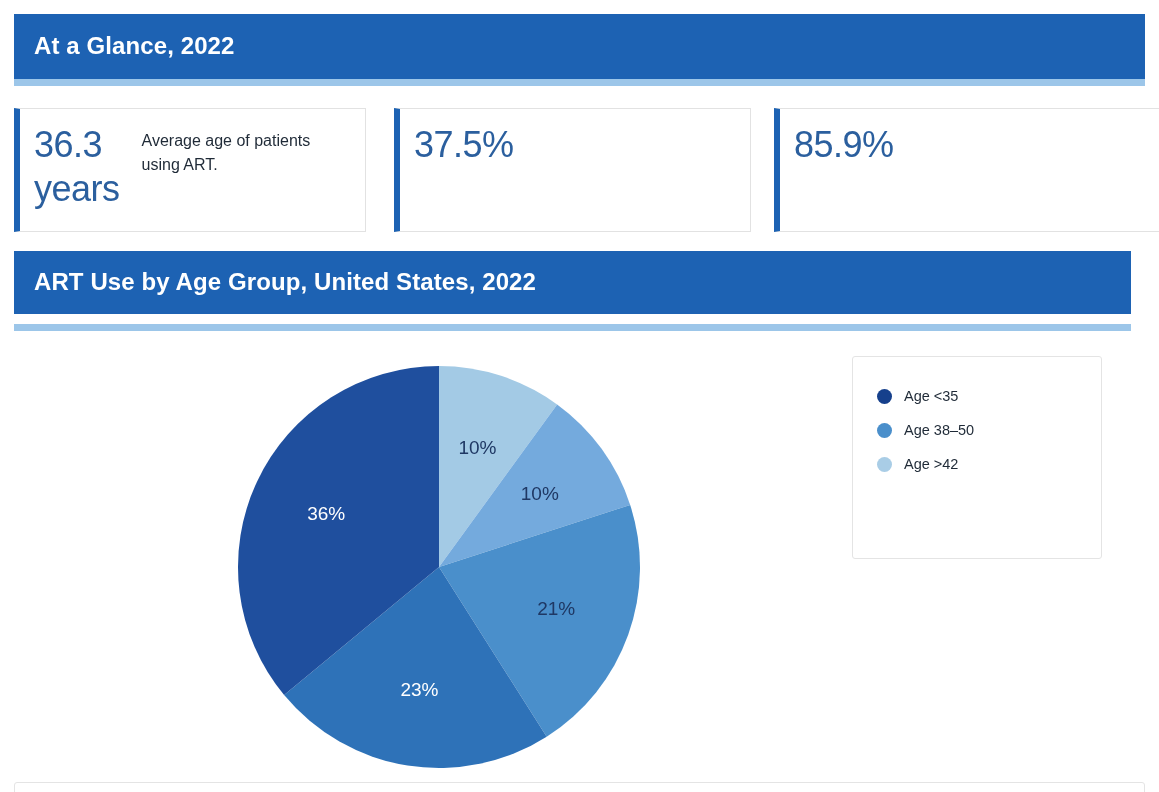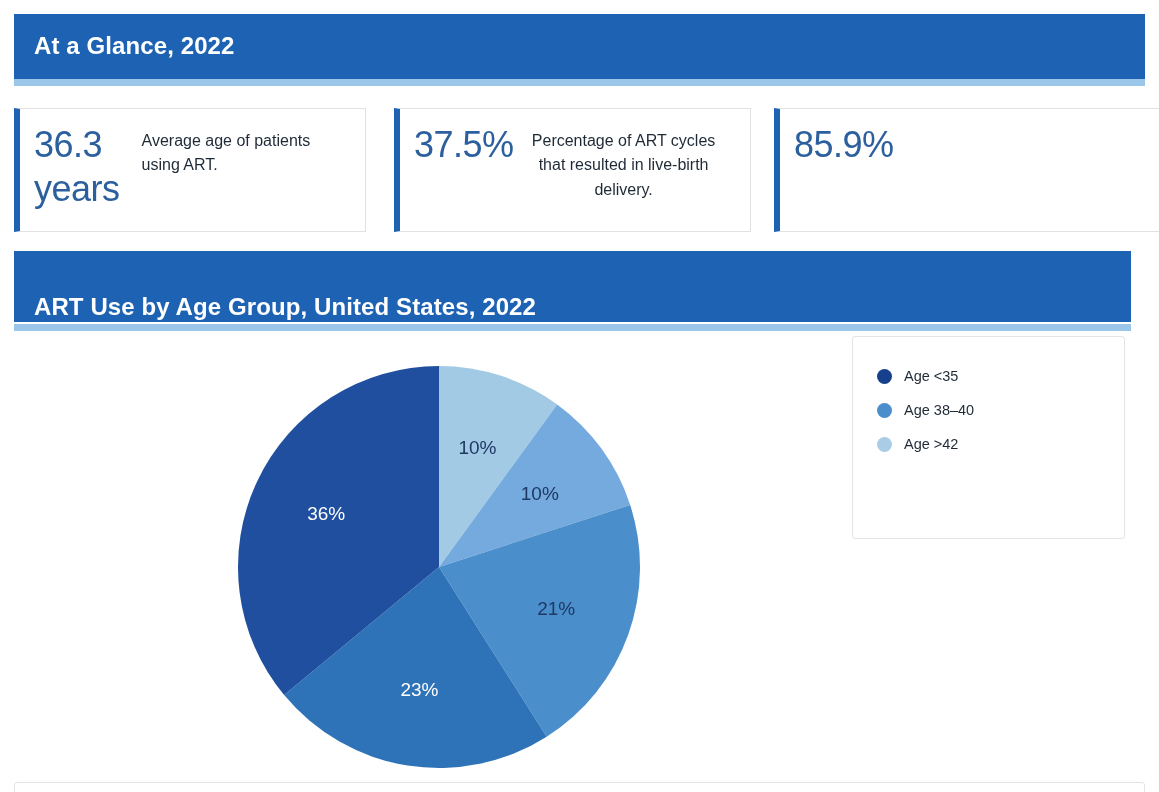--- a/index.html
+++ b/index.html
@@ -41,21 +41,21 @@
   }
   .banner-underline {
     position: absolute;
     background: #9cc6e9;
     height: 7px;
   }
 
   #banner-glance { left: 14px; top: 14px; width: 1131px; height: 65px; }
   #banner-glance-underline { left: 14px; top: 79px; width: 1131px; }
 
-  #banner-art { left: 14px; top: 251px; width: 1117px; height: 71px; align-items: flex-end; }
+  #banner-art { left: 14px; top: 251px; width: 1117px; height: 63px; }
   #banner-art-underline { left: 14px; top: 324px; width: 1117px; }
 
   
   .stat-card {
     position: absolute;
     top: 108px;
     height: 124px;
     background: #ffffff;
     border: 1px solid #e2e2e2;
     border-left: 6px solid #1d62b3;
@@ -104,22 +104,22 @@
   .slice-label {
     font-family: "Liberation Sans", sans-serif;
     font-size: 19px;
     font-weight: 400;
   }
 
   
   #legend {
     position: absolute;
     left: 852px;
-    top: 336px;
-    width: 273px;
+    top: 356px;
+    width: 250px;
     height: 203px;
     background: #ffffff;
     border: 1px solid #e4e4e4;
     border-radius: 3px;
     box-sizing: border-box;
     padding: 22px 0 0 24px;
   }
   .legend-item {
     display: flex;
     align-items: center;
@@ -162,21 +162,20 @@
   <div class="banner-underline" id="banner-glance-underline"></div>
 
   <div class="stat-card" id="stat-card-0">
     <div class="stat-value">36.3
 years</div>
     <div class="stat-desc">Average age of patients using ART.</div>
   </div>
 
   <div class="stat-card" id="stat-card-1">
     <div class="stat-value">37.5%</div>
-    <div class="stat-desc">Percentage of ART cycles that resulted in live-birth delivery.</div>
   </div>
 
   <div class="stat-card" id="stat-card-2">
     <div class="stat-value">85.9%</div>
   </div>
 
   <div class="banner" id="banner-art">
     <span class="banner-title">ART Use by Age Group, United States, 2022</span>
   </div>
   <div class="banner-underline" id="banner-art-underline"></div>
@@ -200,21 +199,21 @@
     </svg>
   </div>
 
   <div id="legend">
     <div class="legend-item">
       <span class="legend-dot" style="background: rgb(22, 64, 140);"></span>
       <span class="legend-label">Age &lt;35</span>
     </div>
     <div class="legend-item">
       <span class="legend-dot" style="background: rgb(74, 143, 203);"></span>
-      <span class="legend-label">Age 38–40</span>
+      <span class="legend-label">Age 38–50</span>
     </div>
     <div class="legend-item">
       <span class="legend-dot" style="background: rgb(169, 205, 230);"></span>
       <span class="legend-label">Age &gt;42</span>
     </div>
   </div>
 
   <div id="bottom-panel"></div>
 
 </div>

